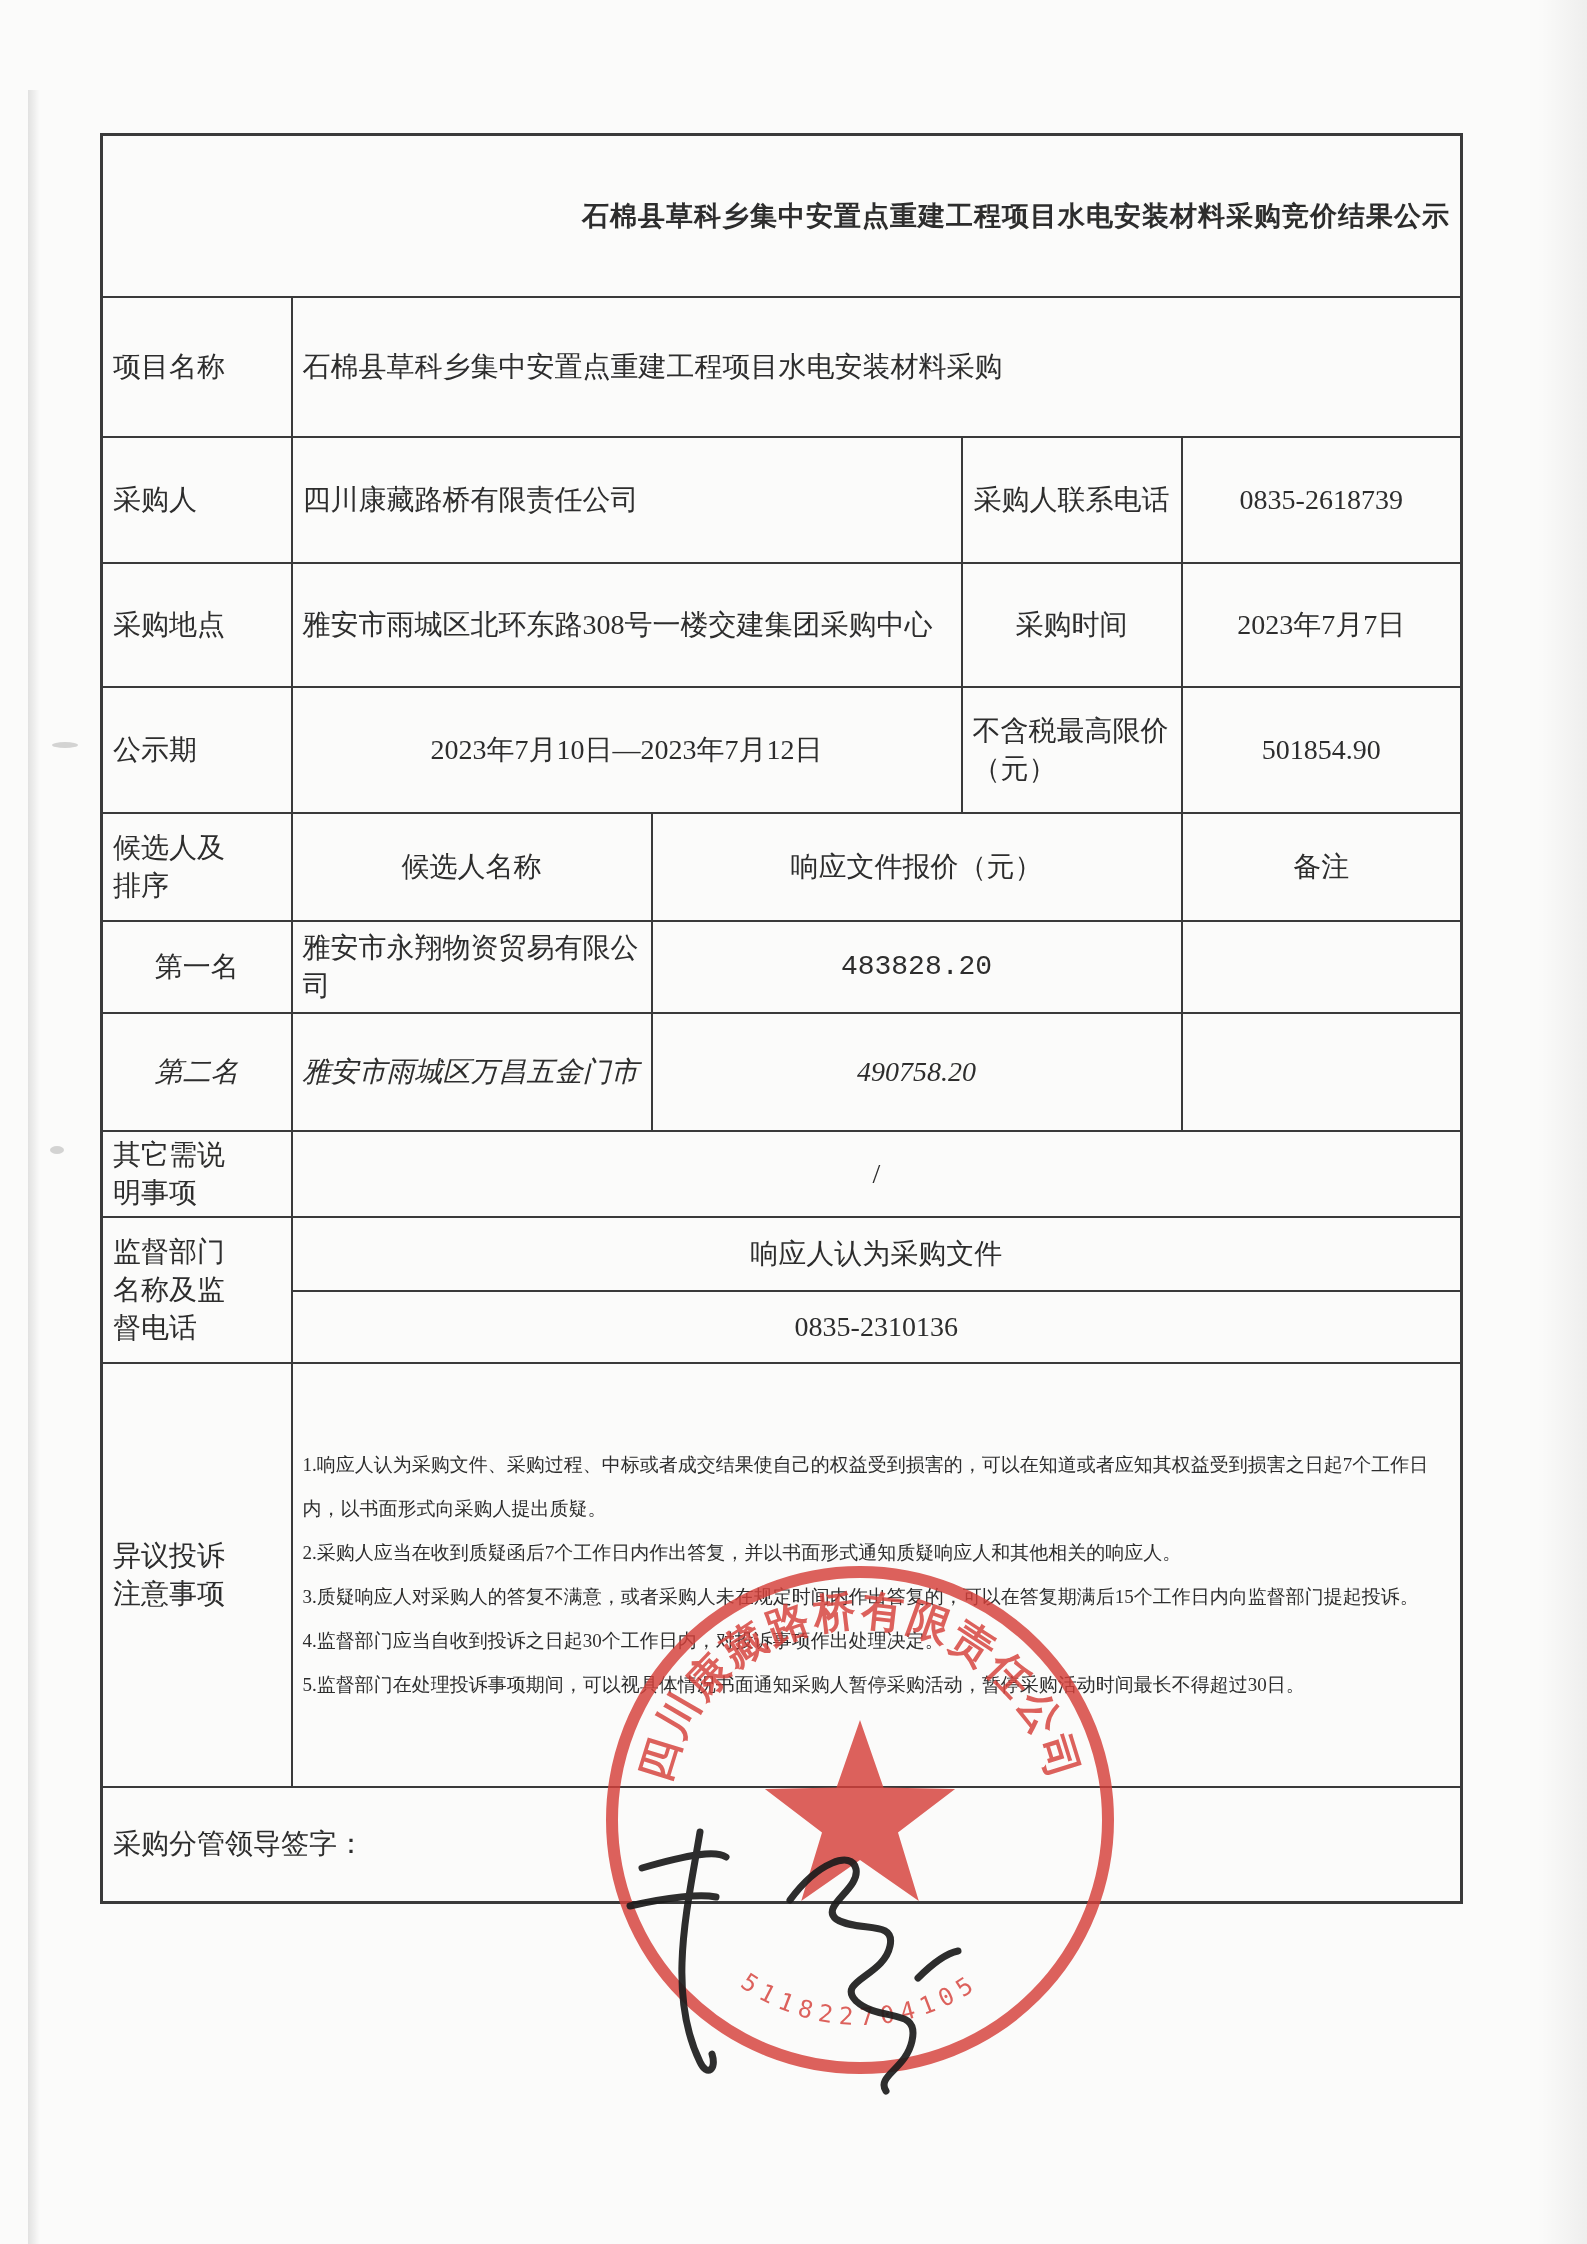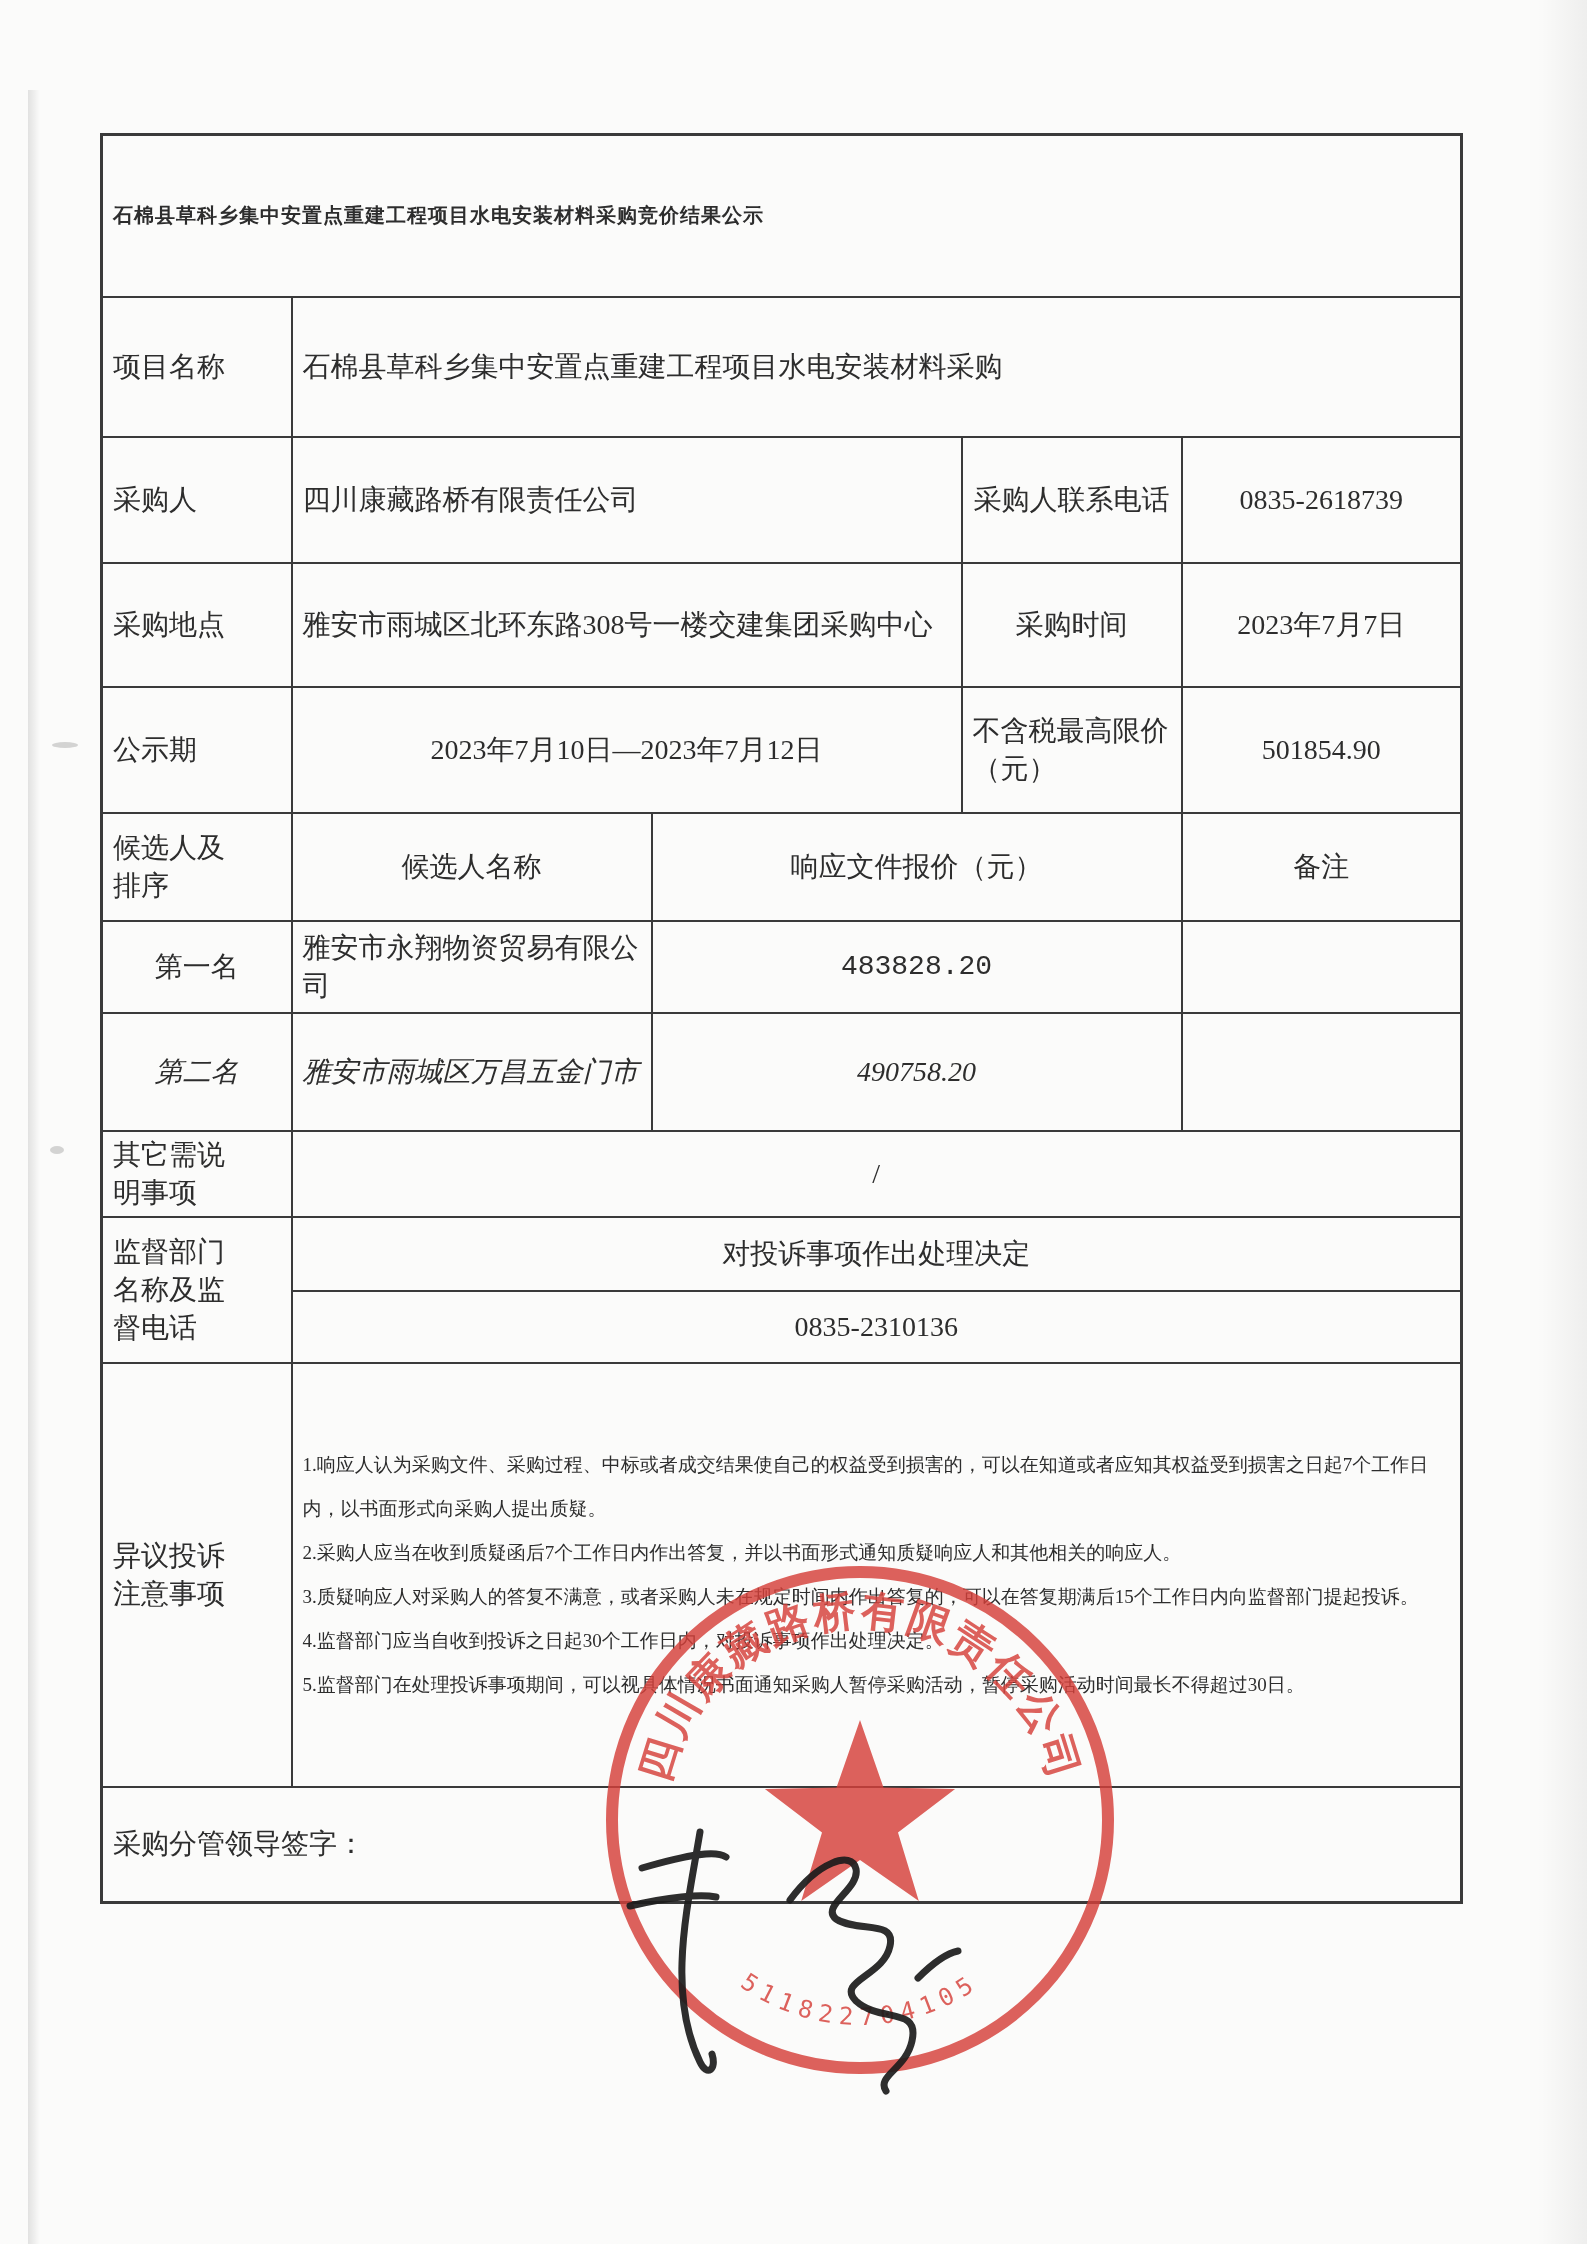--- a/index.html
+++ b/index.html
@@ -44,21 +44,21 @@
   .h-candheader{height:108px;}
   .h-rank1{height:92px;font-family:Liberation Mono, monospace;}
   .h-rank2{height:118px;font-style:italic;}
   .h-other{height:86px;}
   .h-supname{height:74px;}
   .h-supphone{height:72px;}
   .h-objection{height:424px;}
   .h-signature{height:116px;}
 
   .title-cell{
-    font-weight:bold;font-size:20px;text-align:left;letter-spacing:1px;
+    font-weight:bold;font-size:27px;text-align:right;letter-spacing:1px;
   }
   .lbl{white-space:pre-line;text-align:left;padding-left:8px;}
   .lbl-c{white-space:pre-line;text-align:left;}
   .val-l{text-align:left;padding-left:10px;}
   .val-c{text-align:center;}
   .objection-cell{
     text-align:left;line-height:44px;font-size:19px;
     padding:10px 8px 10px 12px;vertical-align:middle;
   }
   .signature-cell{text-align:left;padding-left:12px;}
@@ -144,21 +144,21 @@
     <tr class="h-other">
       <td class="lbl">其它需说
 明事项</td>
       <td colspan="4" class="val-c">/</td>
     </tr>
 
     <tr class="h-supname">
       <td rowspan="2" class="lbl-c">监督部门
 名称及监
 督电话</td>
-      <td colspan="4" class="val-c">对投诉事项作出处理决定</td>
+      <td colspan="4" class="val-c">响应人认为采购文件</td>
     </tr>
     <tr class="h-supphone">
       <td colspan="4" class="val-c">0835-2310136</td>
     </tr>
 
     <tr class="h-objection">
       <td class="lbl">异议投诉
 注意事项</td>
       <td colspan="4" class="objection-cell">
         <div>1.响应人认为采购文件、采购过程、中标或者成交结果使自己的权益受到损害的，可以在知道或者应知其权益受到损害之日起7个工作日内，以书面形式向采购人提出质疑。</div>

